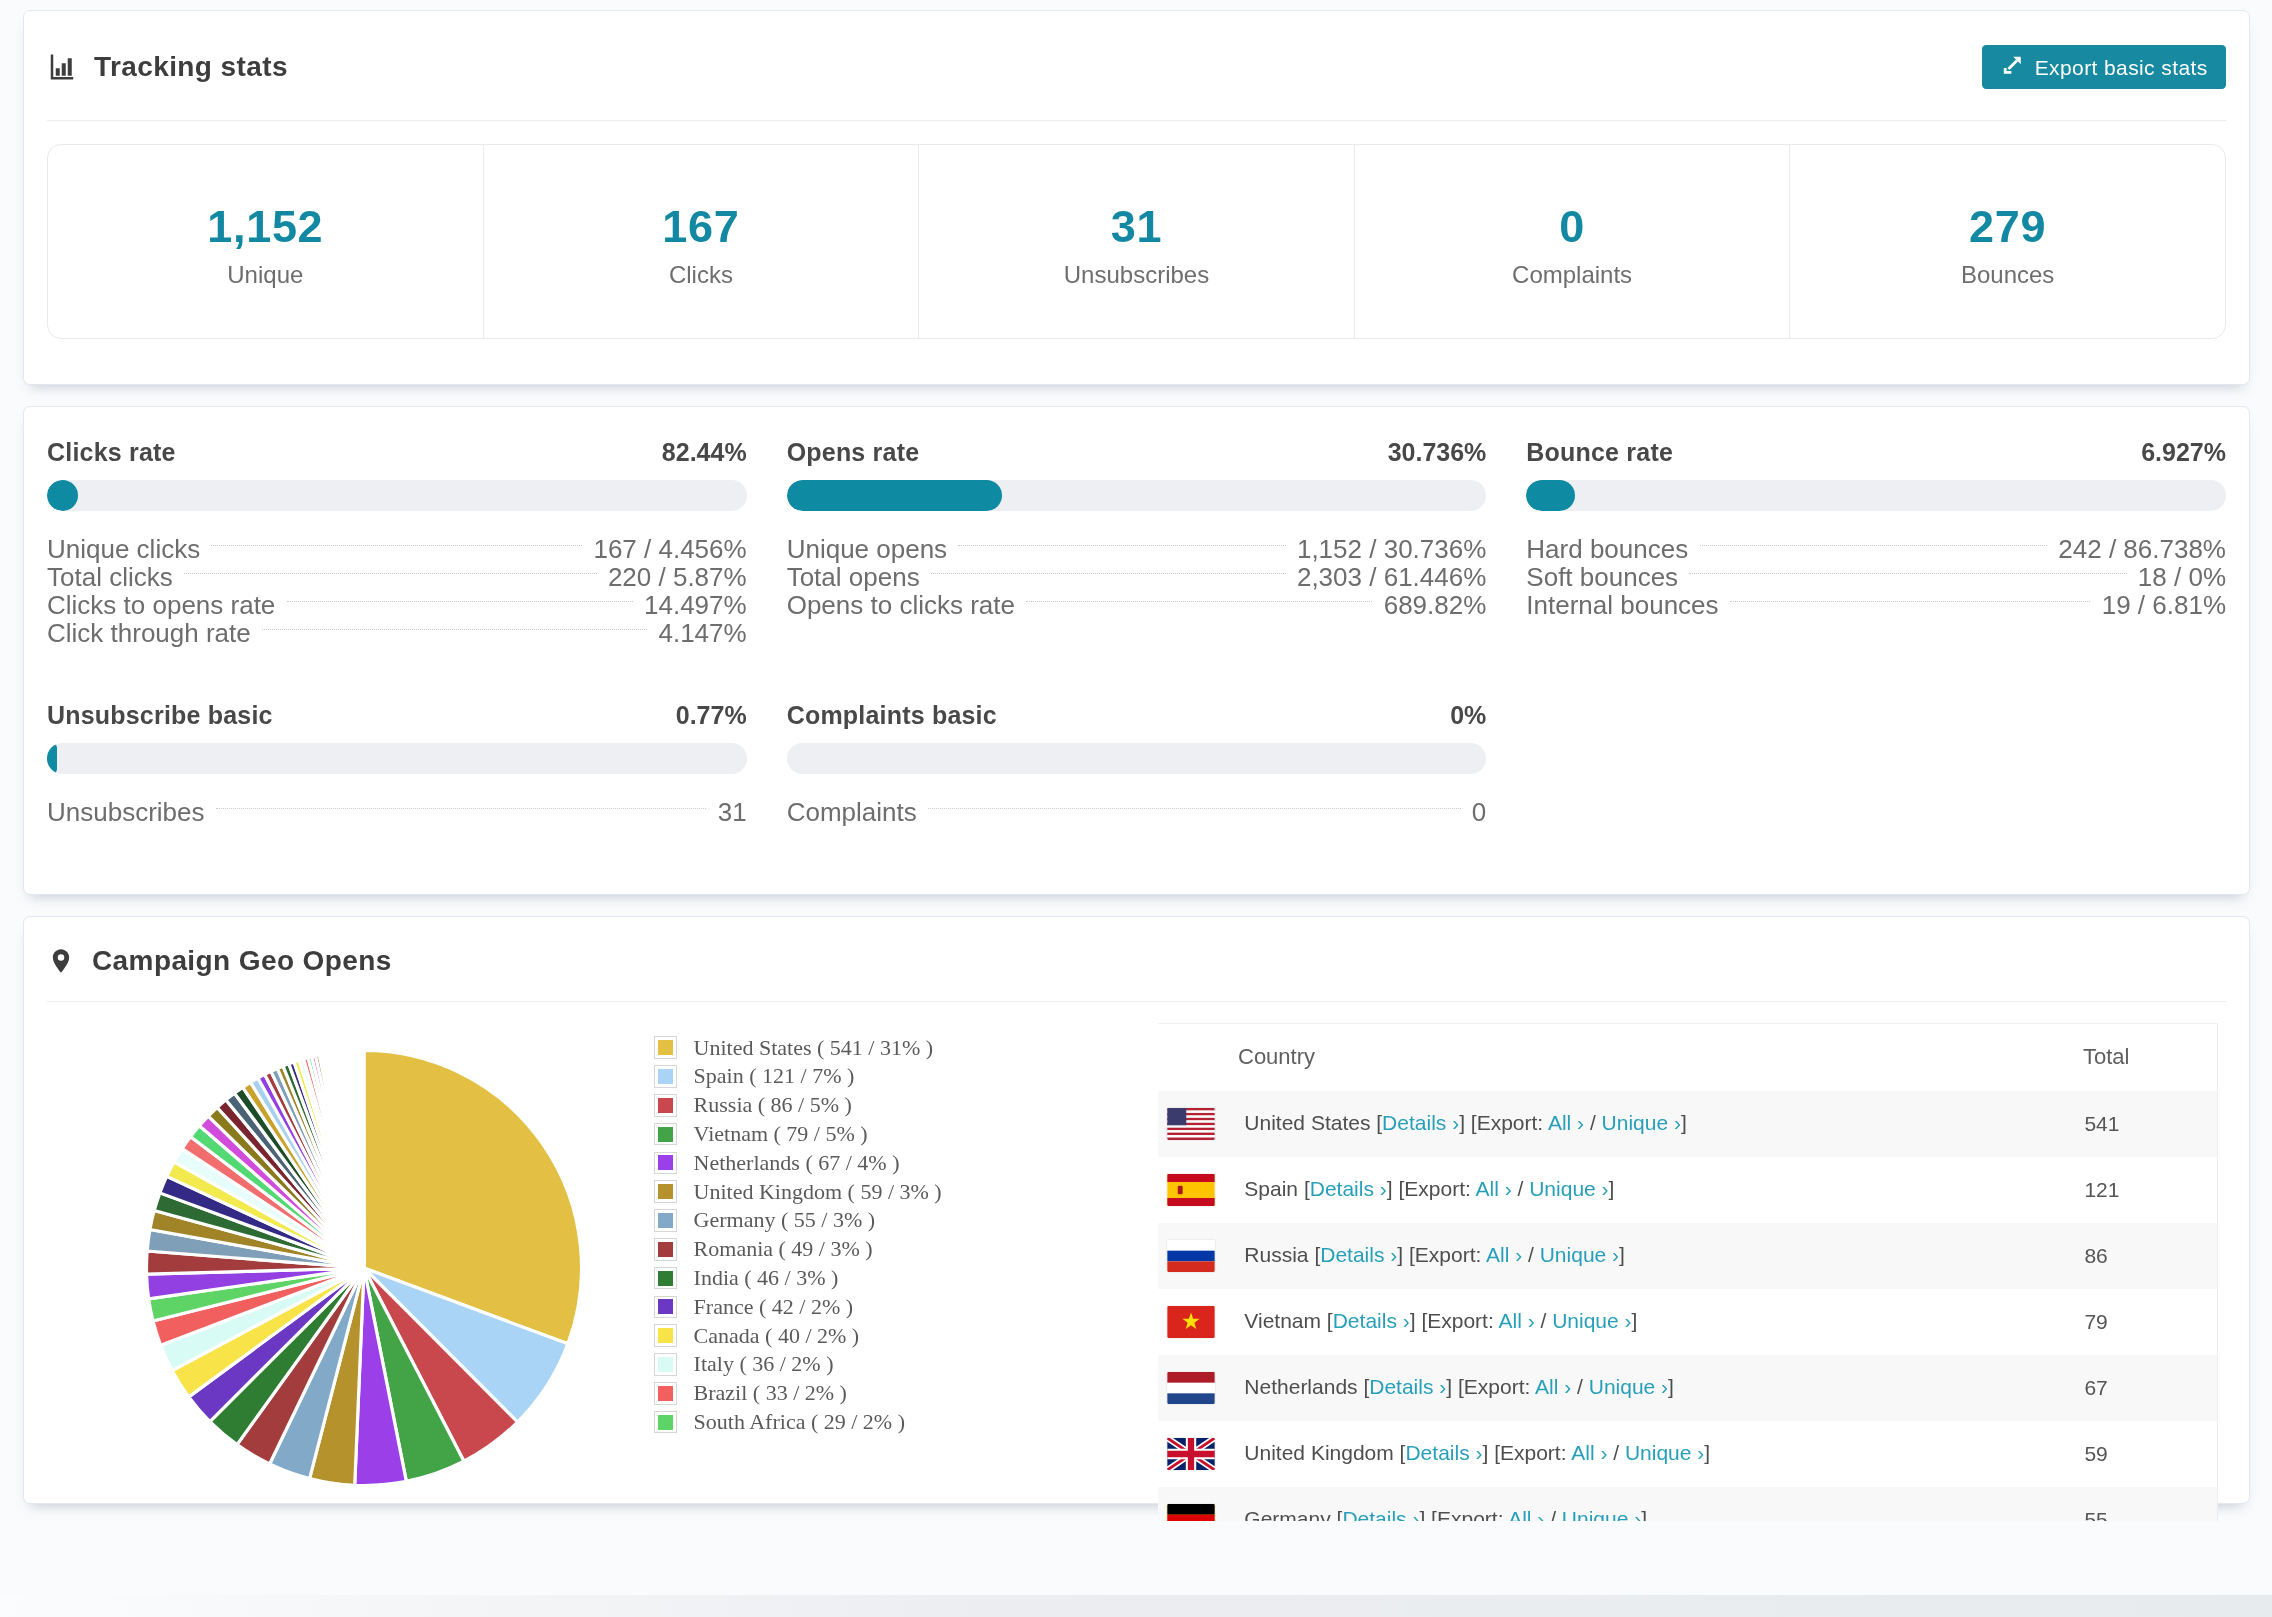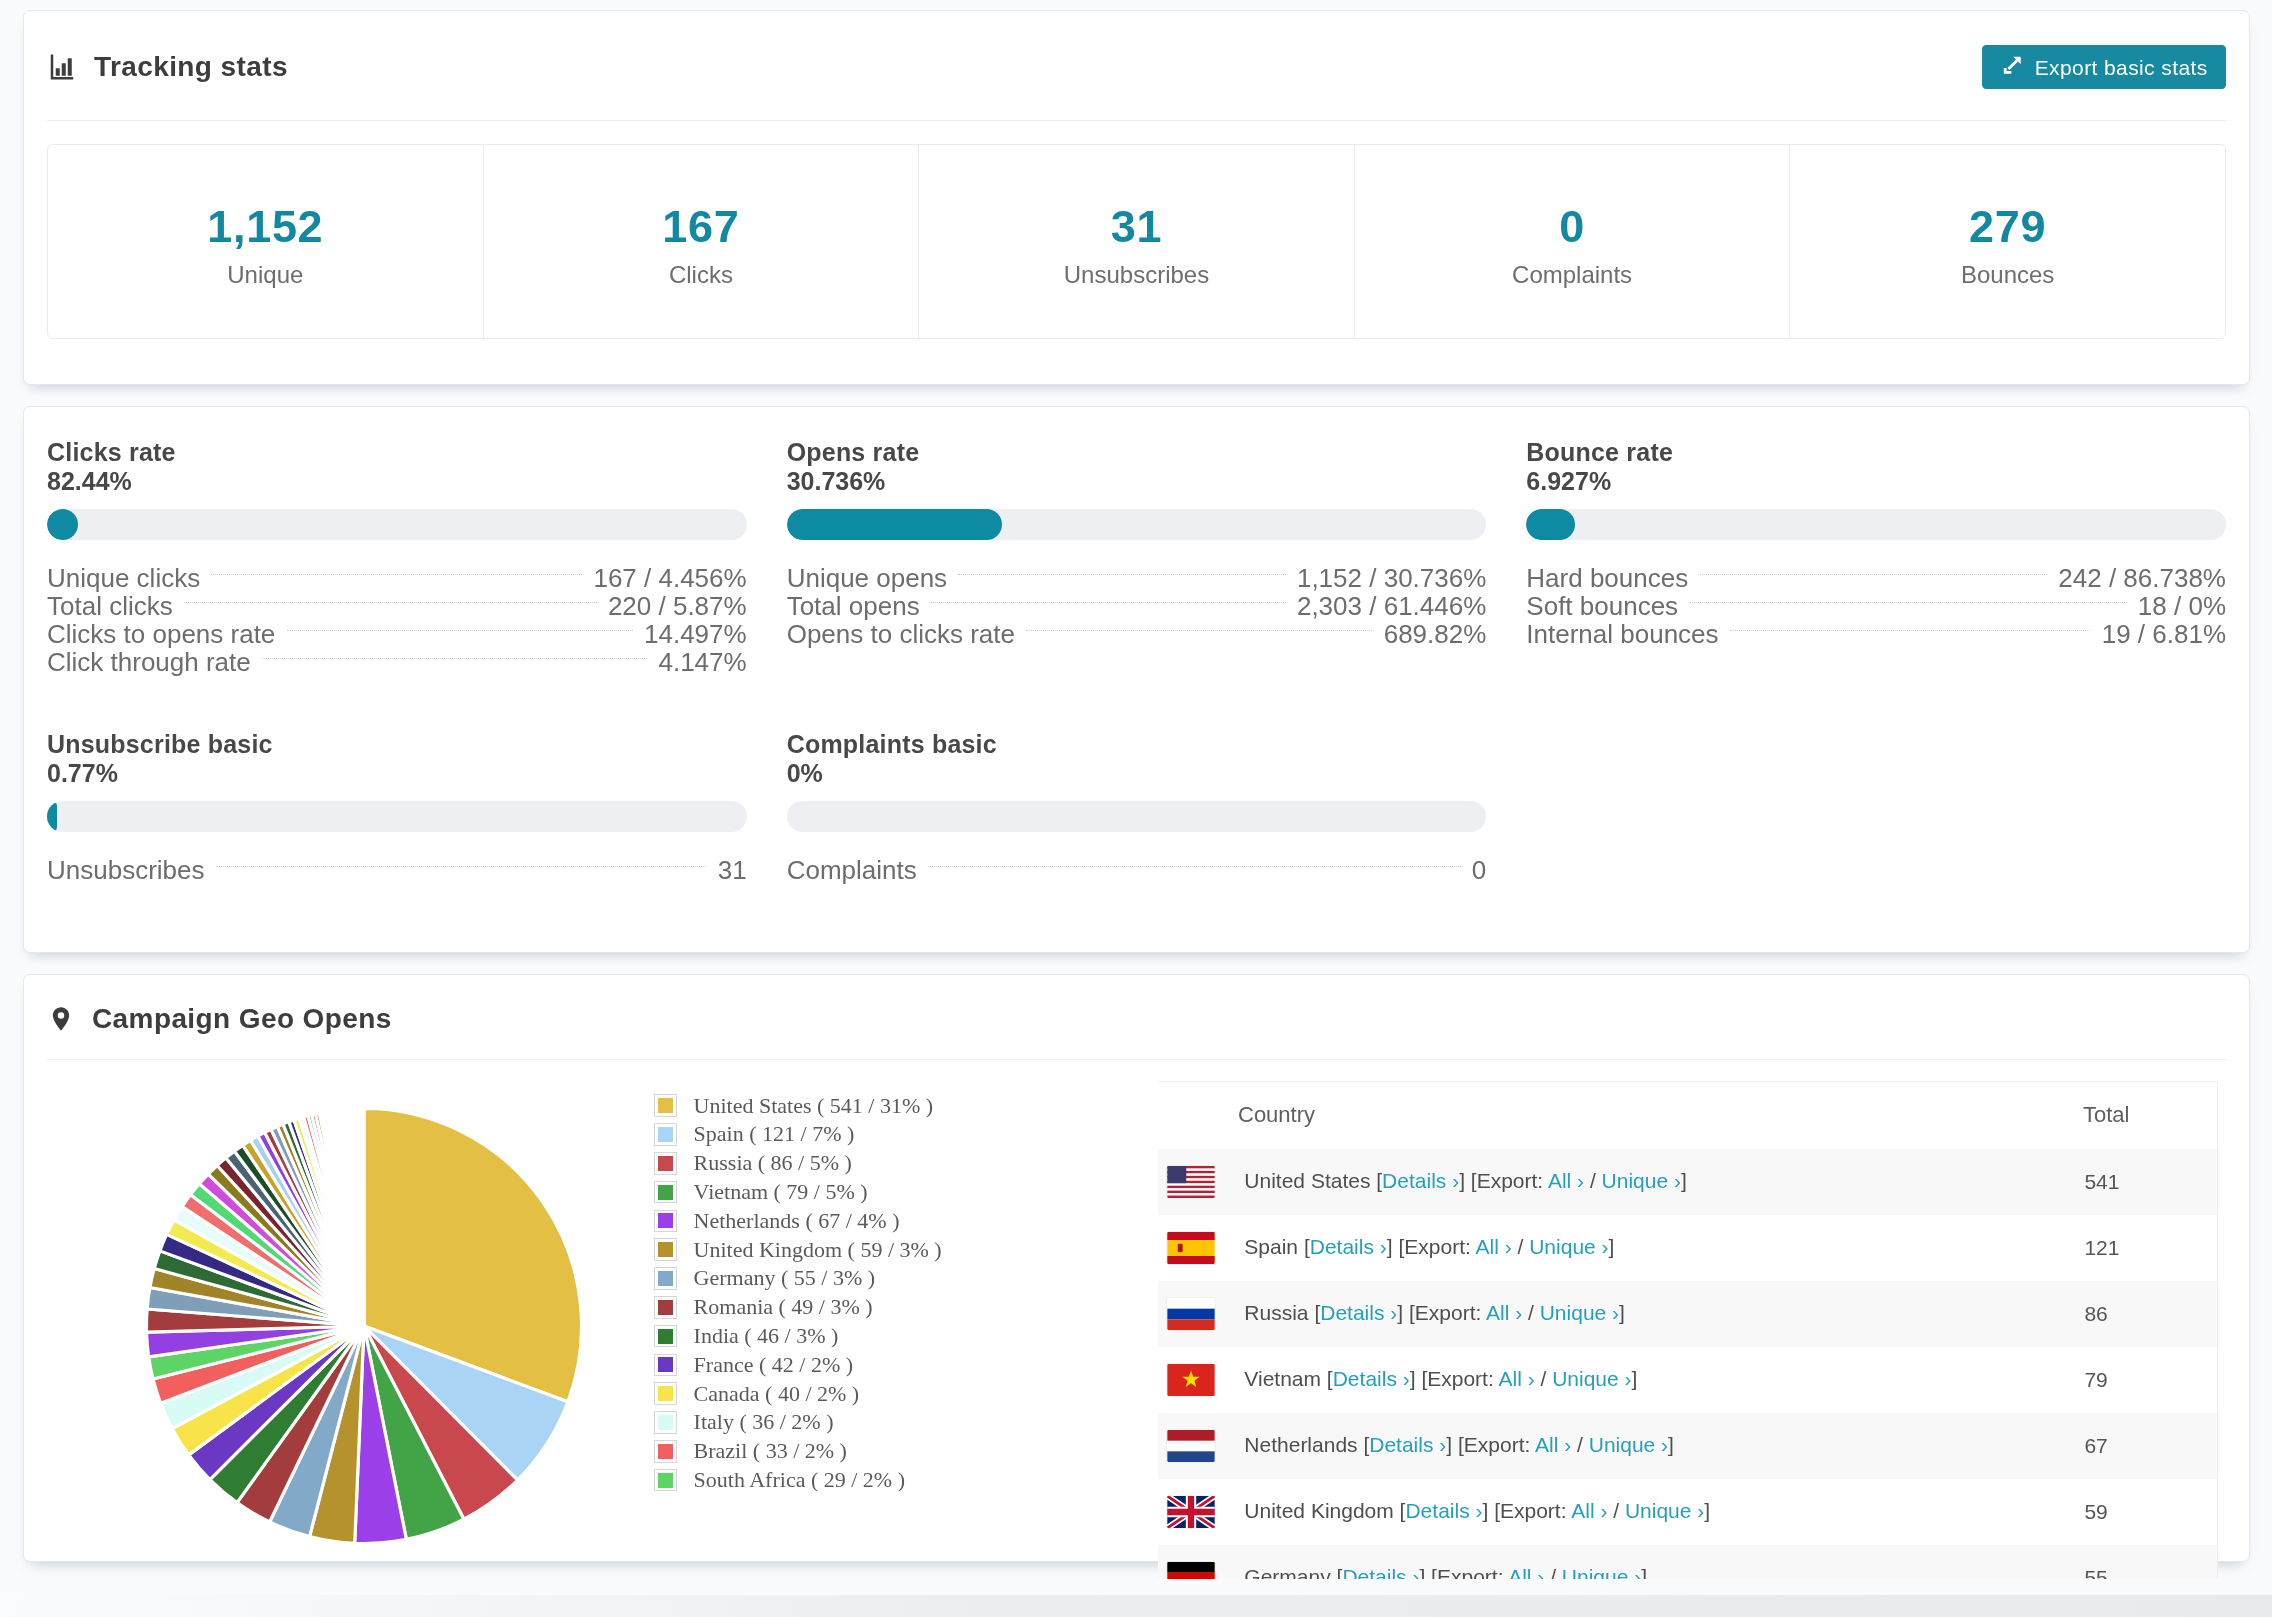--- a/index.html
+++ b/index.html
@@ -28,30 +28,30 @@
   .divider { height:1.4px; background:#ededf0; }
 
   .export-btn {
     display:flex; align-items:center; gap:11.3px;
     background:#1789a0; color:#fff; border:none; border-radius:4.2px;
     height:44px; padding:0 18.4px; cursor:pointer;
     font:500 21px/1 "Liberation Sans", sans-serif; letter-spacing:0.4px;
   }
 
   
-  .stats-box { display:flex; border:1.4px solid #e9eaec; border-radius:6px; margin:23px 0 45px; background:#fff; }
+  .stats-box { display:flex; border:1.4px solid #e9eaec; border-radius:14px; margin:23px 0 45px; background:#fff; }
   .stat-cell { flex:1; text-align:center; padding:55px 0 49px; }
   .stat-cell + .stat-cell { border-left:1.4px solid #e9eaec; }
   .stat-value { font-size:45px; line-height:54px; font-weight:700; color:#1288a2; letter-spacing:0.7px; }
   .stat-label { margin-top:7px; font-size:24px; color:#6e6e6e; }
 
   
   .card-rates { padding-top:31px; padding-bottom:68px; }
   .rates-grid { display:grid; grid-template-columns:repeat(3,1fr); column-gap:40px; row-gap:54px; }
-  .rate-head { display:flex; justify-content:flex-end; align-items:baseline;flex-direction:column; }
+  .rate-head { display:flex; justify-content:space-between; align-items:baseline; }
   .rate-title { font-size:25px; font-weight:700; color:#484848; letter-spacing:0.2px; }
   .rate-value { font-size:25px; font-weight:700; color:#484848; }
   .bar { margin-top:12.7px; height:31px; border-radius:15.5px; background:#edeff2; overflow:hidden; }
   .bar-fill { height:100%; border-radius:15.5px; background:#0e8aa3; }
   .rate-rows { margin-top:24px; }
   .rate-row { display:flex; align-items:center; font-size:26px; line-height:28px; color:#6d6d6d; }
   .rate-row + .rate-row { }
   .rate-row .dots { flex:1; border-bottom:1.4px dotted #c9c9c9; margin:0 11.3px 6.4px; }
   .rate-row .rv { white-space:nowrap; }
 

